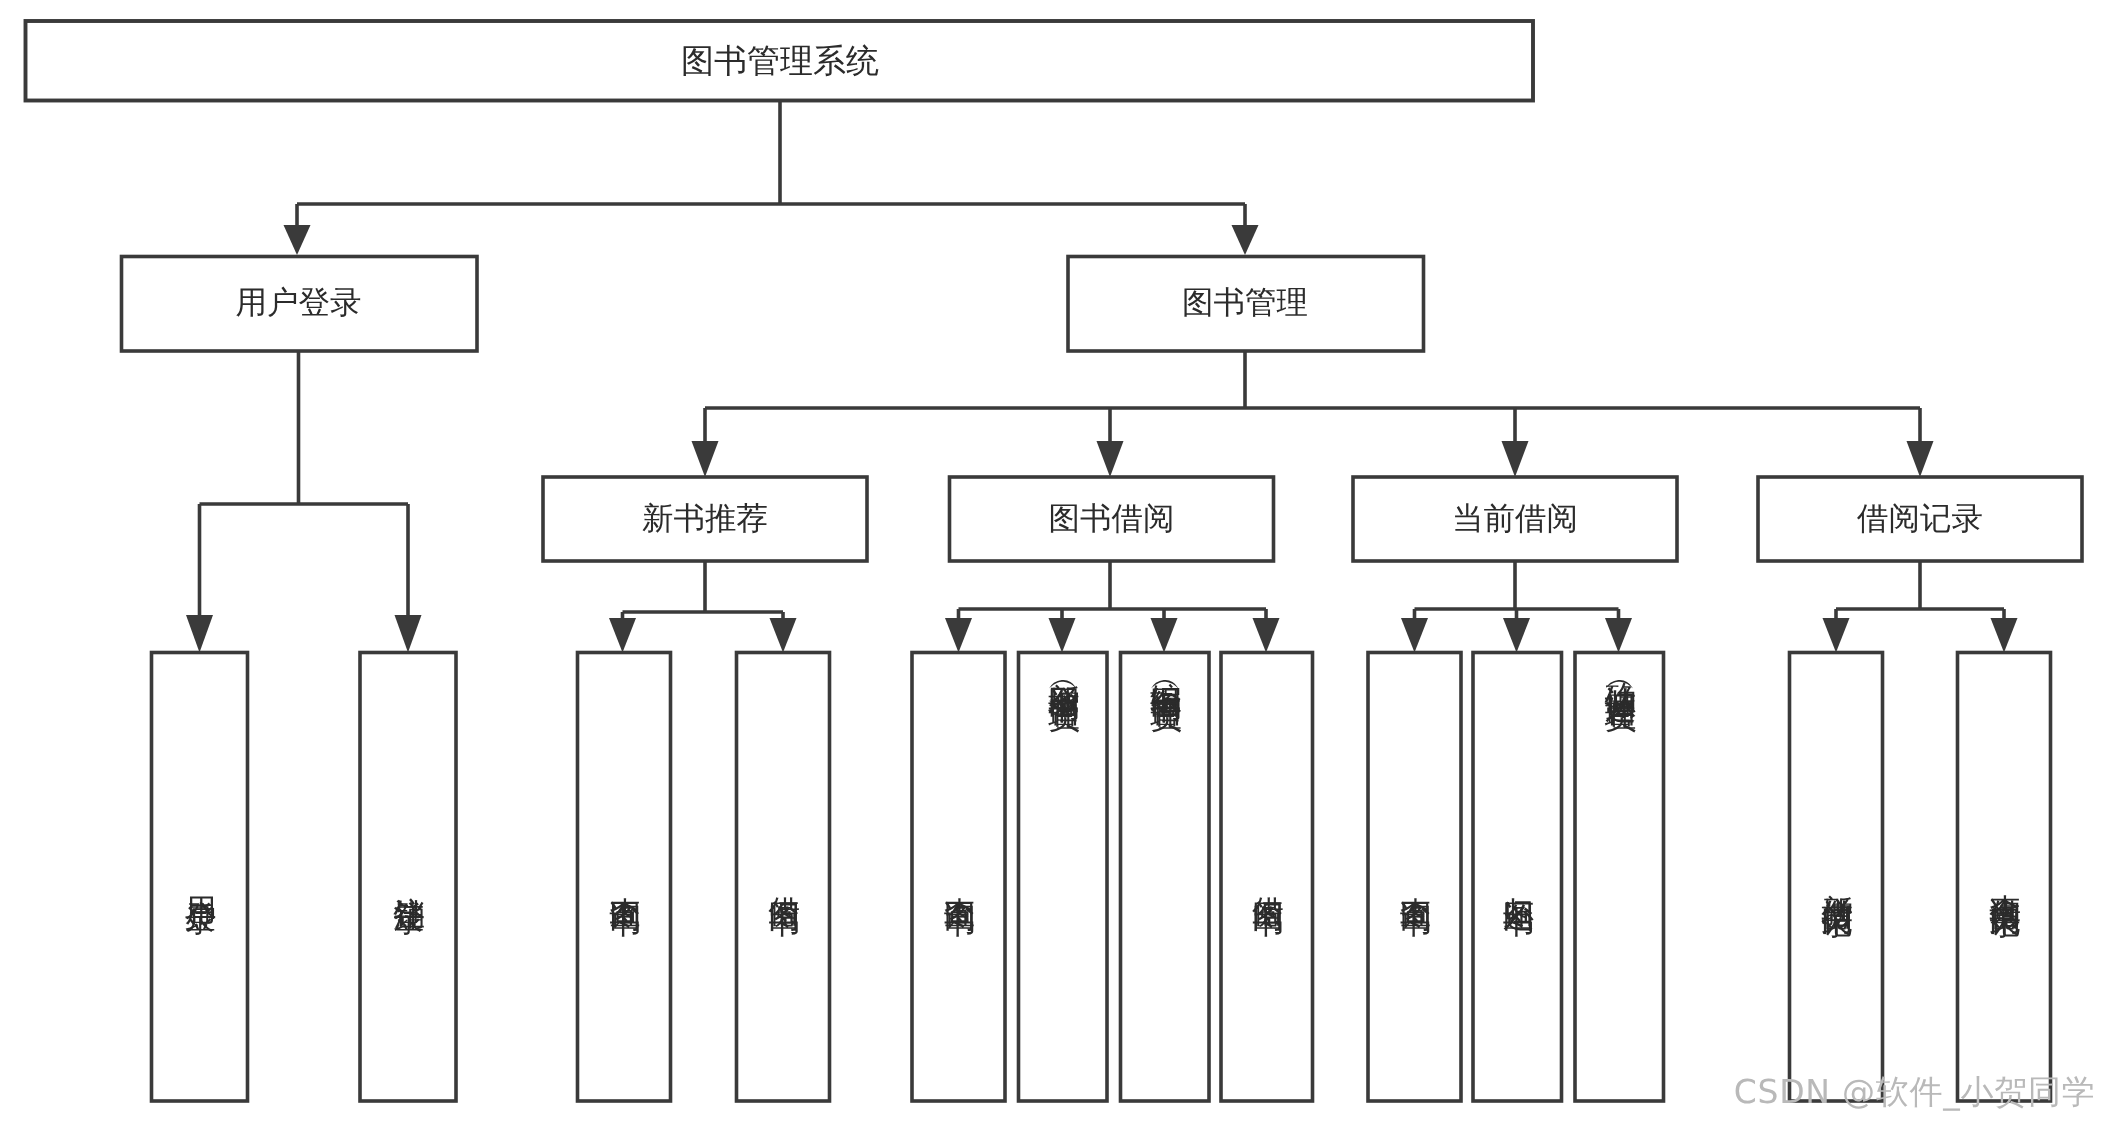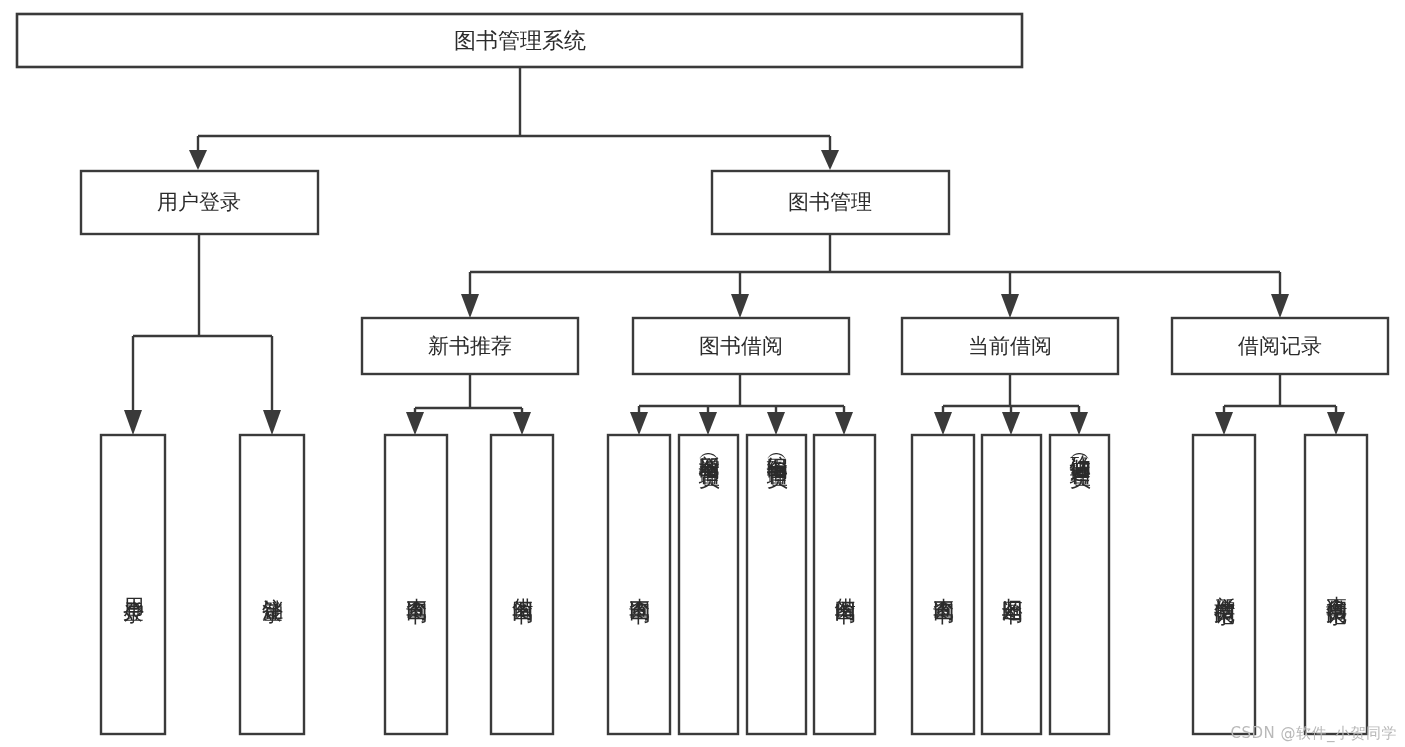--- a/index.html
+++ b/index.html
@@ -76,21 +76,21 @@
     letter-spacing: 2px;
     color: #2b2b2b;
     white-space: nowrap;
     text-align: center;
   }
   .watermark {
     position: absolute;
     right: 8px;
     bottom: 4px;
     font-family: "DejaVu Sans", "Liberation Sans", sans-serif;
-    font-size: 15px;
+    font-size: 22px;
     color: #b9b9b9;
     letter-spacing: 0.5px;
     user-select: none;
   }
 </style>
 </head>
 <body>
 
 <div id="diagram-root">
 

